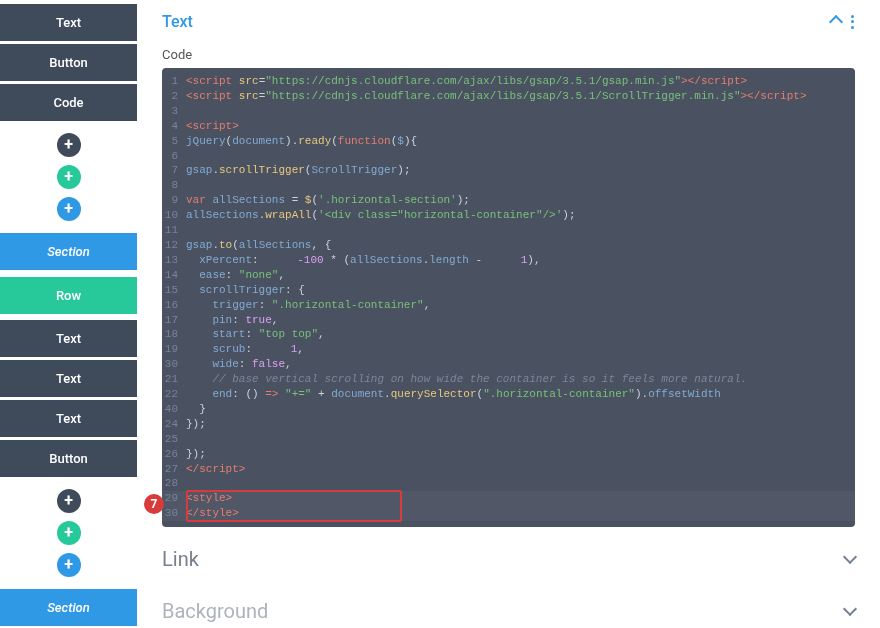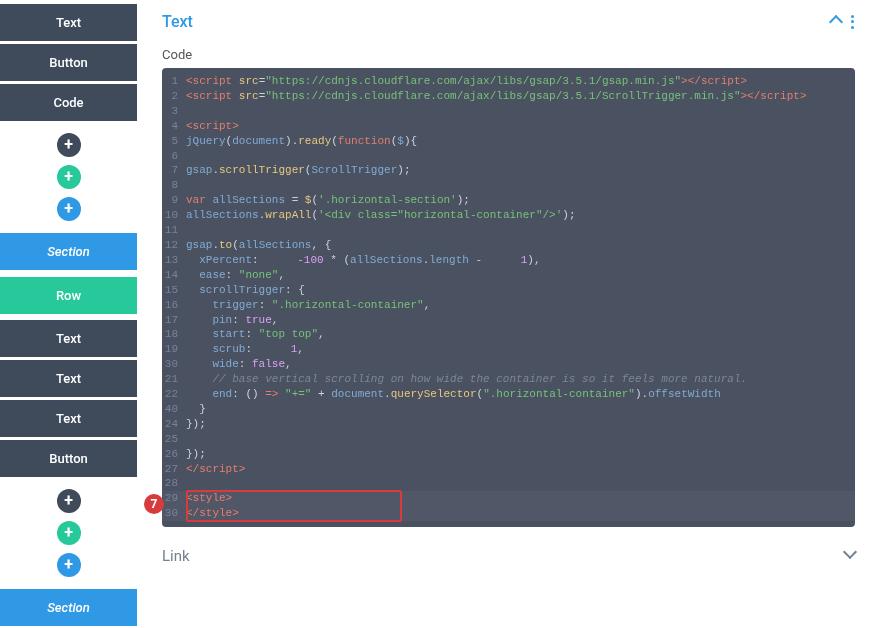--- a/index.html
+++ b/index.html
@@ -124,21 +124,21 @@
   .callout {
     position:absolute;
     width:20px; height:20px; border-radius:50%;
     background:#d83b3b; color:#fff;
     font-size:12px; font-weight:700;
     display:flex;align-items:center;justify-content:center;
   }
 
   .collapsed {
     display:flex; align-items:center; justify-content:space-between;
-    color:#74818f; font-size:15px; padding:20px 0 8px;
+    color:#74818f; font-size:20px; padding:20px 0 8px;
   }
   .chev-dn::before { content:""; display:inline-block; width:8px;height:8px;border-bottom:2px solid #74818f;border-right:2px solid #74818f;transform:rotate(45deg); margin-bottom:4px;}
 </style>
 </head>
 <body>
 
 <div class="sidebar">
   <div class="sb-gap"></div>
   <div class="sb-item sb-dark">Text</div>
   <div class="sb-gap" style="height:2px"></div>
@@ -309,15 +309,19 @@
         <span class="tok"><span class="t-tag">&lt;/style&gt;</span></span>
       </div>
       <div class="style-box" style="top: 422.375px; height: 31.8125px;"></div>
     </div>
 
   <div class="collapsed">
     <span>Link</span>
     <span class="chev-dn"></span>
   </div>
 
+  <div class="collapsed" style="padding-bottom:0">
+    <span style="opacity:.6">Background</span>
+    <span class="chev-dn"></span>
+  </div>
 
   <div class="callout" id="callout" style="left: 7px; top: 494.281px;">7</div>
 </div>
 
 </body></html>

